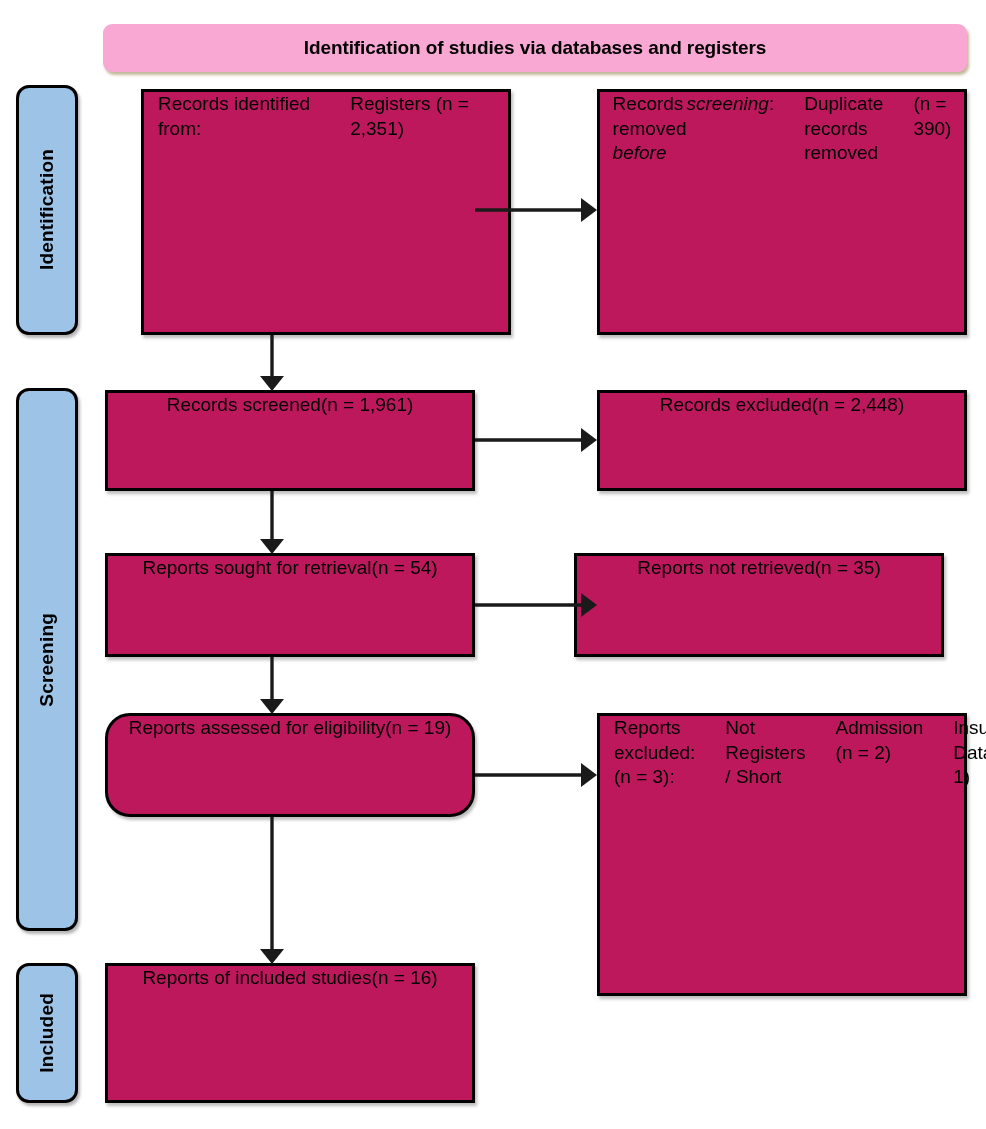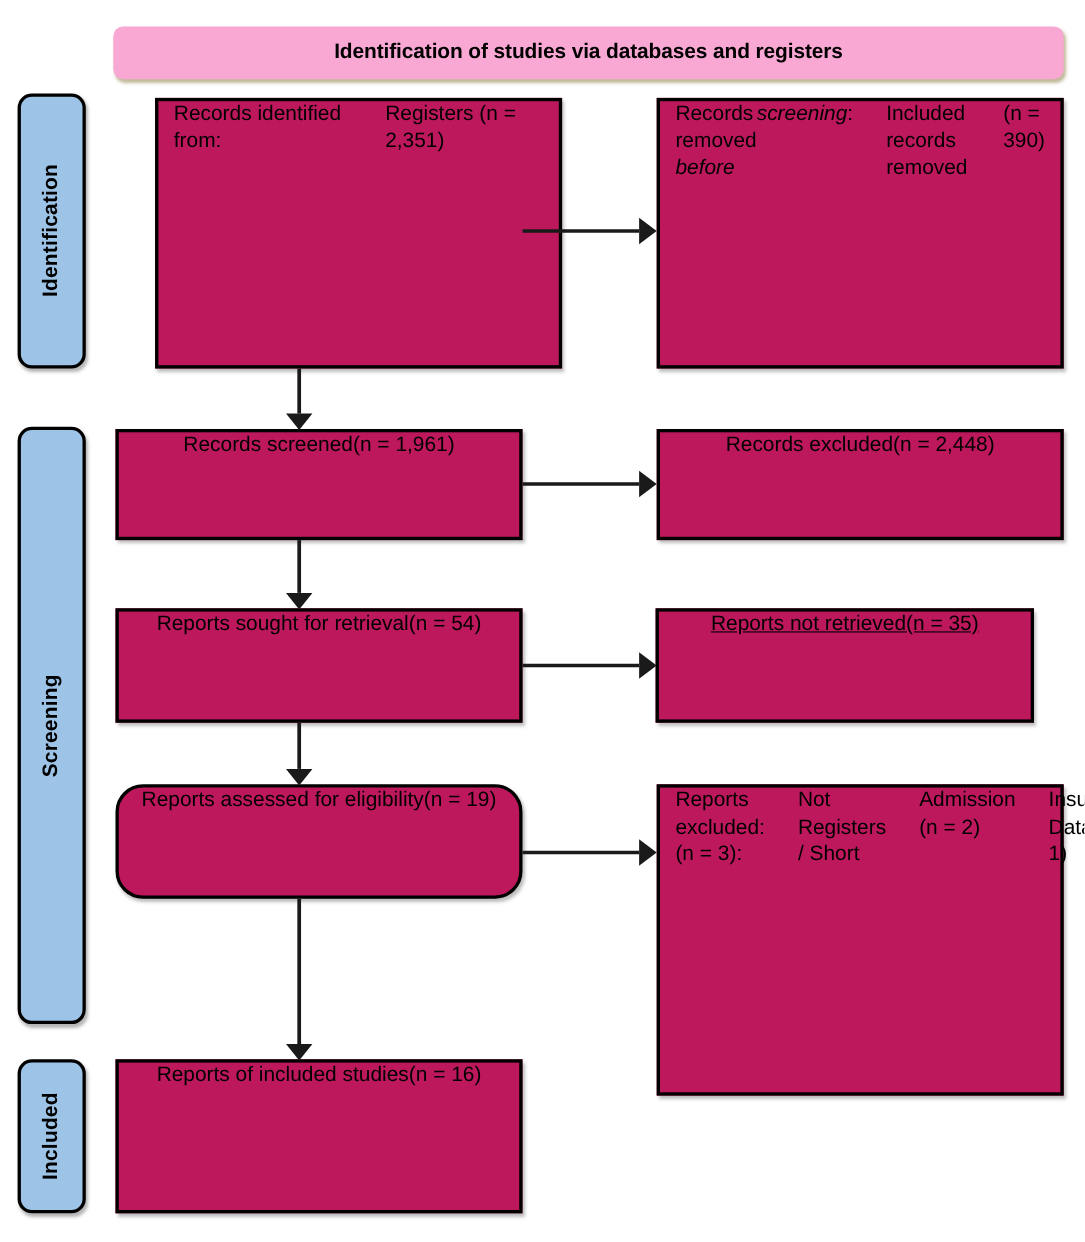--- a/index.html
+++ b/index.html
@@ -95,21 +95,21 @@
   
   #box-identified  { left: 105px; top: 89px;  width: 370px; height: 246px; margin-left: 36px; }
   #box-screened    { left: 105px; top: 390px; width: 370px; height: 101px; }
   #box-sought      { left: 105px; top: 553px; width: 370px; height: 104px; }
   #box-assessed    { left: 105px; top: 713px; width: 370px; height: 104px; border-radius: 25px; }
   #box-included    { left: 105px; top: 963px; width: 370px; height: 140px; text-align: center; }
 
   
   #box-removed     { left: 597px; top: 89px;  width: 370px; height: 246px; }
   #box-excluded-1  { left: 597px; top: 390px; width: 370px; height: 101px; }
-  #box-notretr     { left: 596px; top: 553px; width: 344px; height: 104px; text-decoration: underline; }
+  #box-notretr     { left: 574px; top: 553px; width: 370px; height: 104px; }
   #box-excluded-2  { left: 597px; top: 713px; width: 370px; height: 283px; justify-content: space-between; }
 
   
   .connector-layer {
     position: absolute;
     left: 0; top: 0;
     width: 986px;
     height: 1129px;
     pointer-events: none;
   }
@@ -136,21 +136,21 @@
   </div>
 
   <div class="box" id="box-identified">
     <p>Records identified from:</p>
     <p class="indent">Registers (n = 2,351)</p>
   </div>
 
   <div class="box" id="box-removed">
     <p><span>Records removed </span><span class="italic">before</span></p>
     <p><span class="italic">screening</span><span>:</span></p>
-    <p class="indent">Included records removed</p>
+    <p class="indent">Duplicate records removed</p>
     <p class="indent">(n = 390)</p>
   </div>
 
   <div class="box" id="box-screened">
     <p>Records screened</p>
     <p>(n = 1,961)</p>
   </div>
 
   <div class="box" id="box-excluded-1">
     <p>Records excluded</p>

